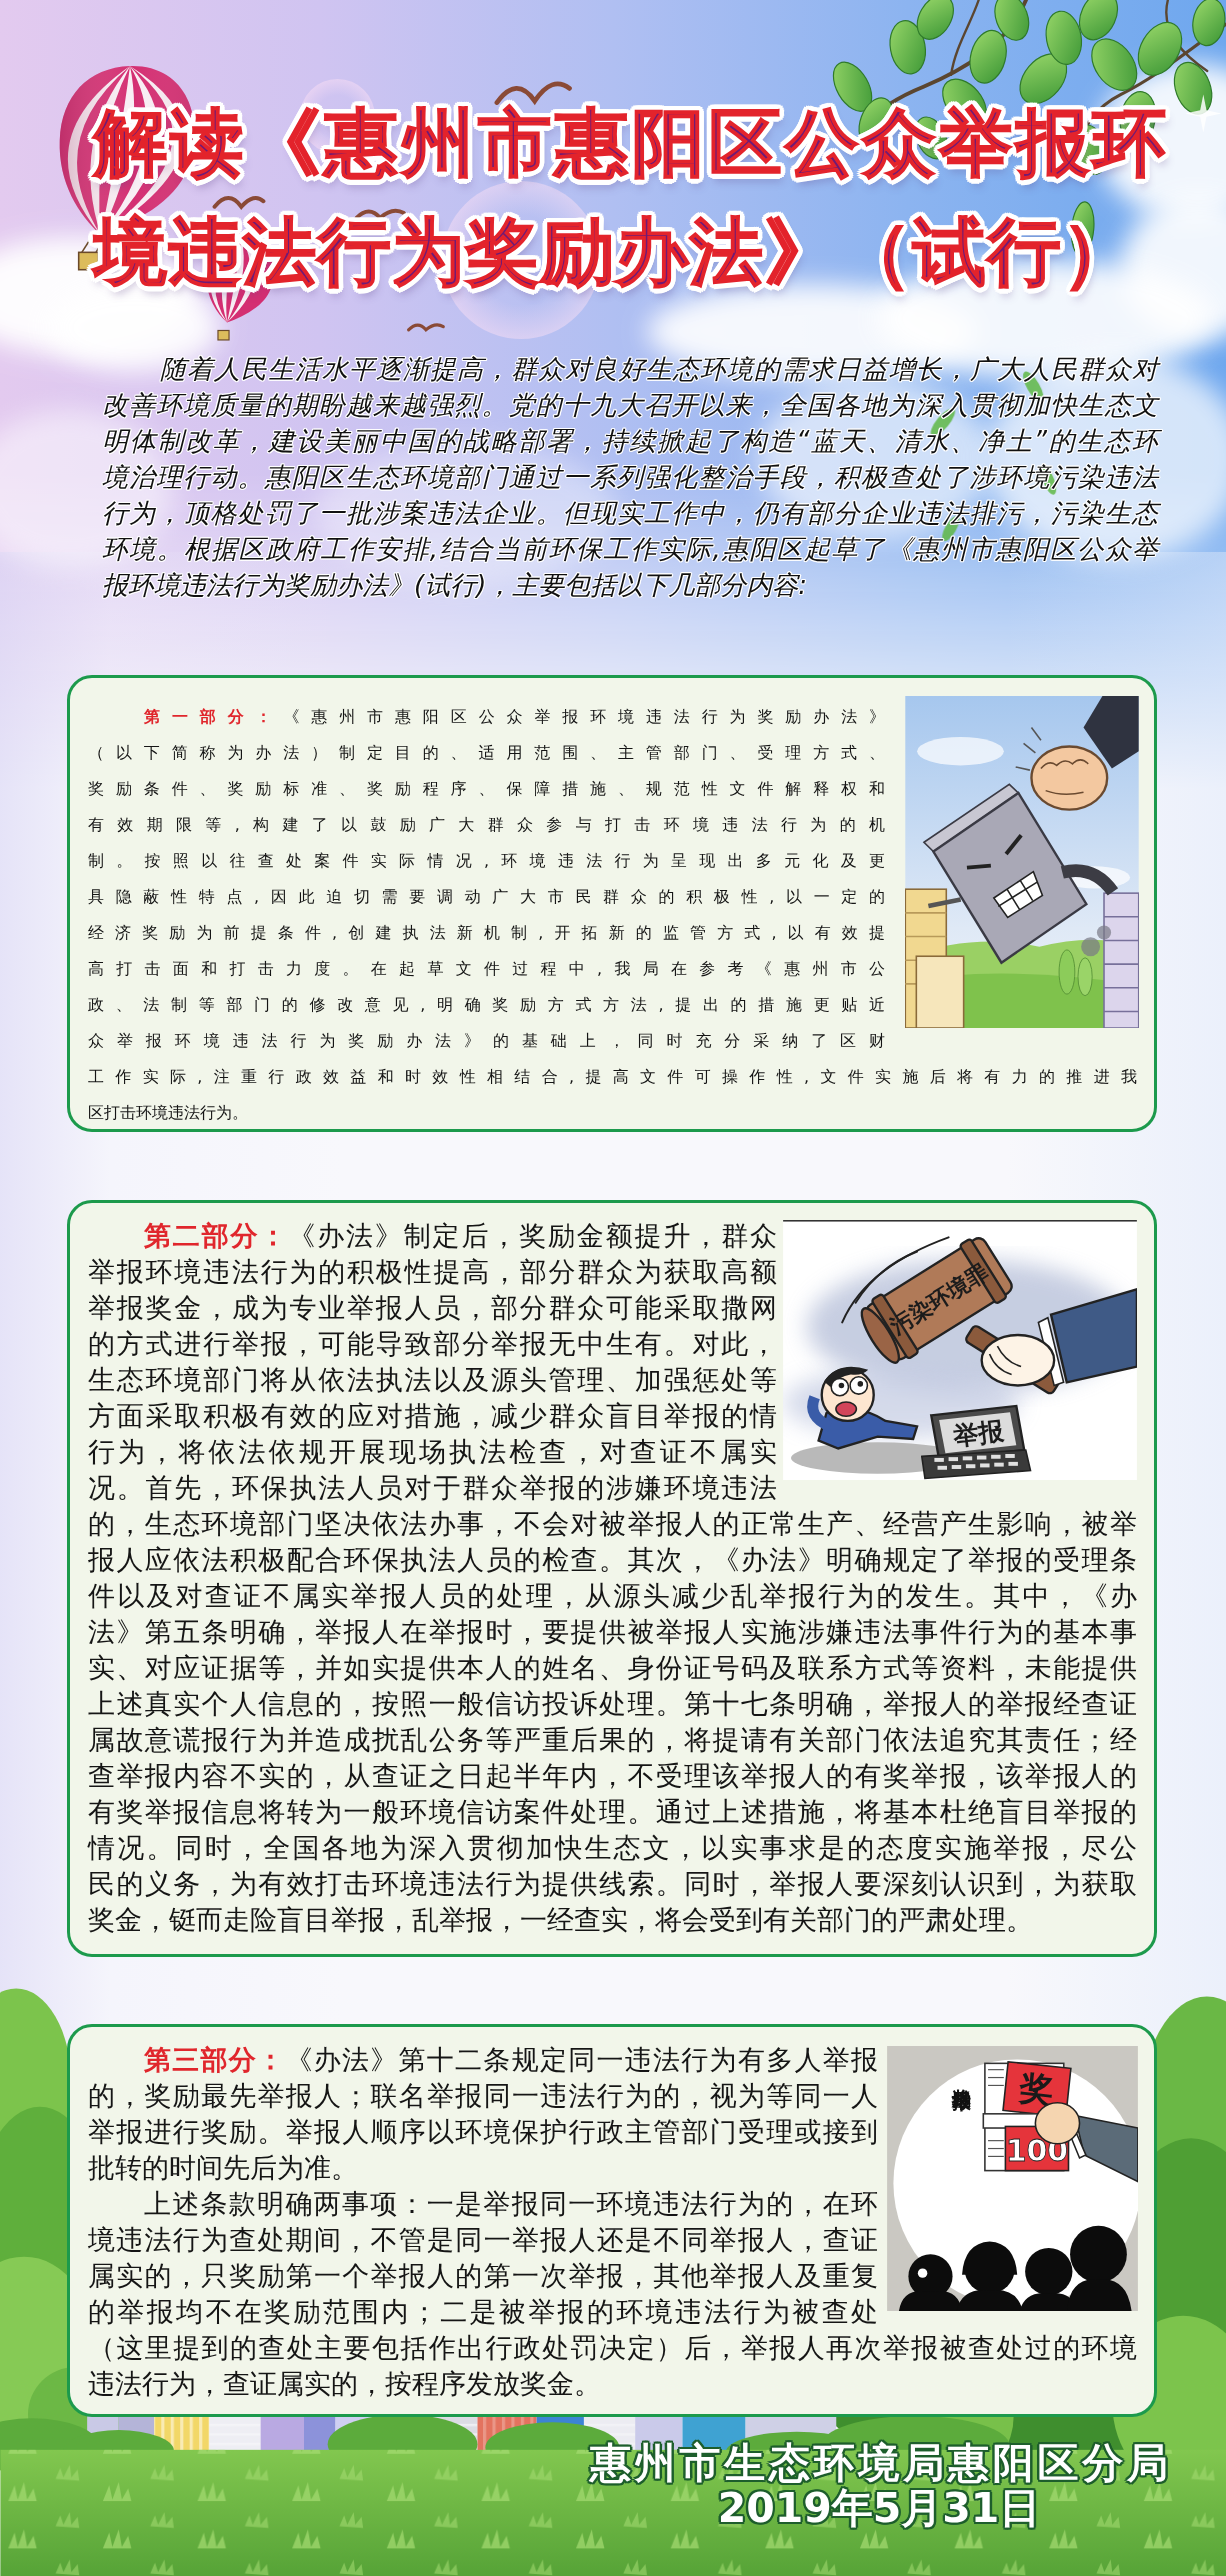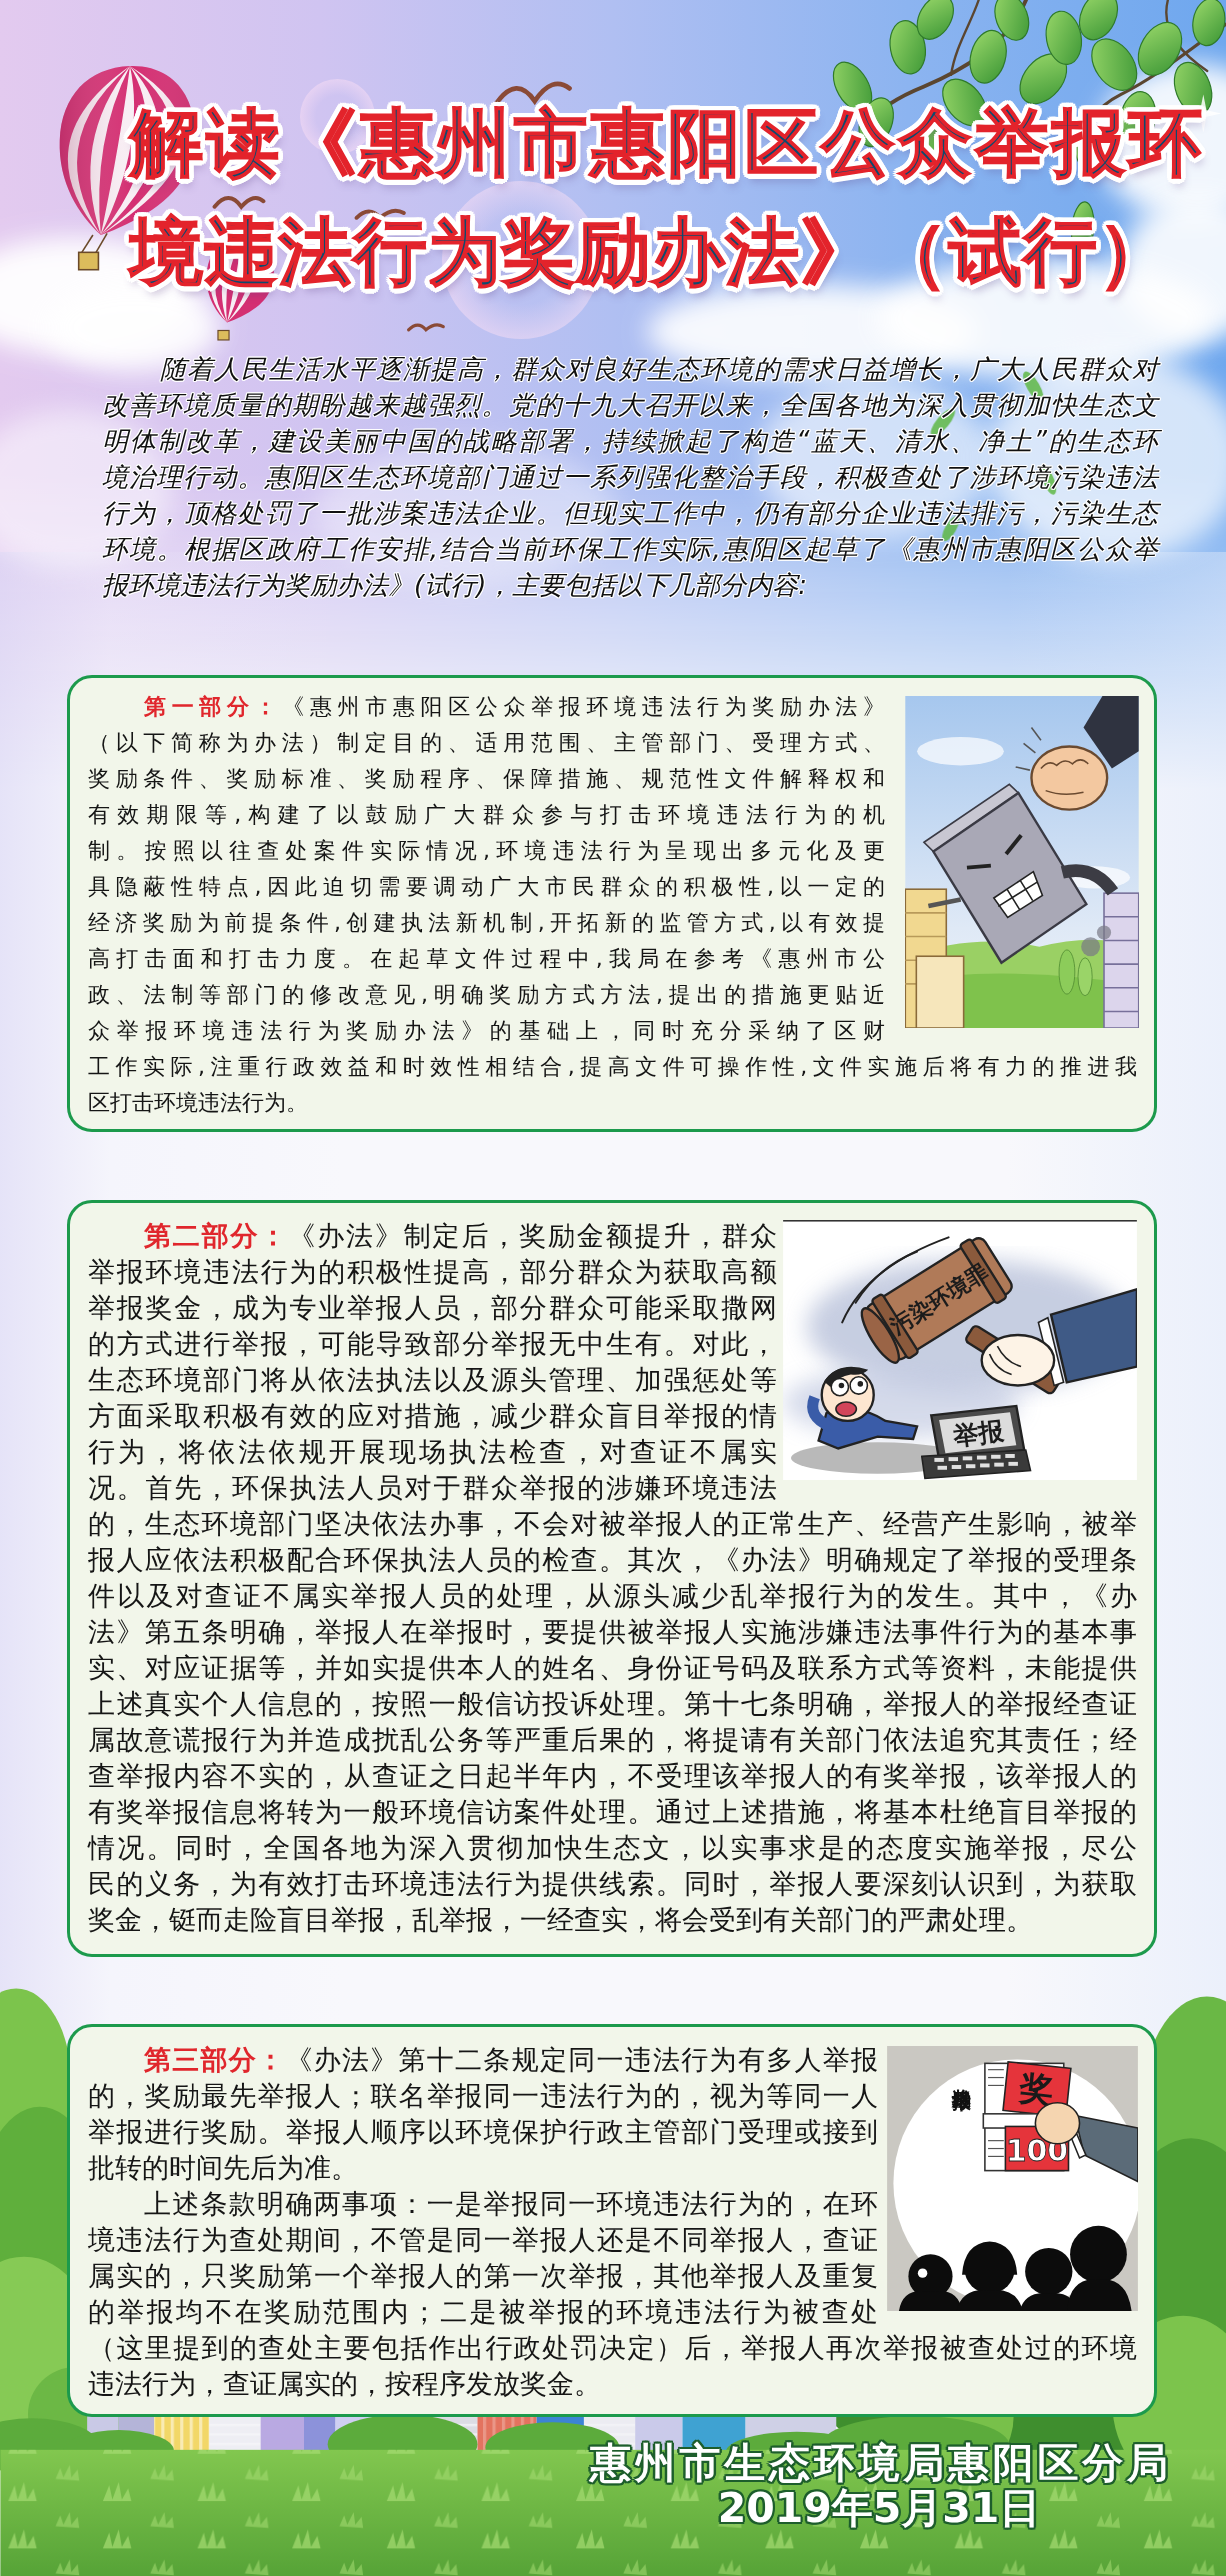--- a/index.html
+++ b/index.html
@@ -9,22 +9,22 @@
 #sky{left:0;top:0;width:1227px;height:789px;
   background:linear-gradient(to right,#e3caef 0%,#d0c4f1 26%,#b0bff2 50%,#8cb4f0 74%,#6ea7ee 100%);
   -webkit-mask-image:linear-gradient(to bottom,#000 0%,#000 60%,rgba(0,0,0,0) 100%);
   mask-image:linear-gradient(to bottom,#000 0%,#000 60%,rgba(0,0,0,0) 100%);}
 #mid{left:0;top:552px;width:1227px;height:1499px;
   background:linear-gradient(to right,rgba(214,210,244,.55) 0%,rgba(236,236,252,.25) 9%,rgba(255,255,255,0) 28%,rgba(255,255,255,0) 82%,rgba(222,232,250,.5) 100%);}
 .cloud{position:absolute;background:#fff;border-radius:50%;filter:blur(12.6px);}
 .flare{position:absolute;border-radius:50%;background:radial-gradient(circle,rgba(255,235,250,.0) 40%,rgba(255,225,245,.45) 70%,rgba(255,255,255,0) 100%);}
 
 
-.title{position:absolute;left:94px;font-size:73px;font-weight:900;color:#0c4a6e;height:95px;line-height:95px;white-space:nowrap;text-align:justify;text-align-last:justify;-webkit-text-stroke:1.6px #e3232b;
-  text-shadow:5.5px 0 0 #fff,-5.5px 0 0 #fff,0 5.5px 0 #fff,0 -5.5px 0 #fff,4px 4px 0 #fff,-4px 4px 0 #fff,4px -4px 0 #fff,-4px -4px 0 #fff,5.1px 2.1px 0 #fff,-5.1px 2.1px 0 #fff,5.1px -2.1px 0 #fff,-5.1px -2.1px 0 #fff,2.1px 5.1px 0 #fff,-2.1px 5.1px 0 #fff,2.1px -5.1px 0 #fff,-2.1px -5.1px 0 #fff,2.4px 8px 8px rgba(90,60,130,.35);margin-left:36px;}
+.title{position:absolute;left:94px;font-size:73px;font-weight:900;color:#701a75;height:95px;line-height:95px;white-space:nowrap;text-align:justify;text-align-last:justify;-webkit-text-stroke:1.6px #e3232b;
+  text-shadow:5.5px 0 0 #fff,-5.5px 0 0 #fff,0 5.5px 0 #fff,0 -5.5px 0 #fff,4px 4px 0 #fff,-4px 4px 0 #fff,4px -4px 0 #fff,-4px -4px 0 #fff,5.1px 2.1px 0 #fff,-5.1px 2.1px 0 #fff,5.1px -2.1px 0 #fff,-5.1px -2.1px 0 #fff,2.1px 5.1px 0 #fff,-2.1px 5.1px 0 #fff,2.1px -5.1px 0 #fff,-2.1px -5.1px 0 #fff,2.4px 8px 8px rgba(90,60,130,.35);}
 #title-1{top:95px;width:1072px;}
 #title-2{top:204px;width:1041px;}
 
 
 .lines{position:absolute;}
 .line{height:36px;line-height:36px;white-space:nowrap;text-align:justify;text-align-last:justify;}
 .line.last{text-align:left;text-align-last:left;}
 .line.indent{padding-left:56px;}
 .label{color:#e0262c;font-weight:bold;}
 
@@ -32,21 +32,21 @@
   text-shadow:1.2px 0 #fff,-1.2px 0 #fff,0 1.2px #fff,0 -1.2px #fff,0.8px 0.8px #fff,-0.8px -0.8px #fff,0.8px -0.8px #fff,-0.8px 0.8px #fff;font-style:italic;}
 .intro .line{width:1056px;}
 .intro .line.indent{padding-left:58px;}
 
 
 .box{position:absolute;left:67px;width:1090px;background:#f2f6ea;border:3.2px solid #1c9a4c;border-radius:25px;}
 #part1{top:675px;height:457px;}
 #part2{top:1200px;height:757px;}
 #part3{top:2024px;height:393px;}
 .box .lines{left:18px;}
-#part1 .lines{top:11px;font-size:22px;}
+#part1 .lines{top:21px;font-size:16px;}
 #part2 .lines{top:15.4px;font-size:27px;}
 #part2 .line{height:36px;line-height:36px;}
 #part3 .lines{top:14.5px;font-size:27px;}
 #part1 .narrow{width:797px;}
 #part2 .narrow{width:689px;}
 #part3 .narrow{width:790px;}
 .box .wide{width:1049px;}
 .pic{position:absolute;overflow:hidden;}
 #pic1{left:835px;top:18px;width:234px;height:332px;}
 #pic2{left:713px;top:17.4px;width:354px;height:260px;}

